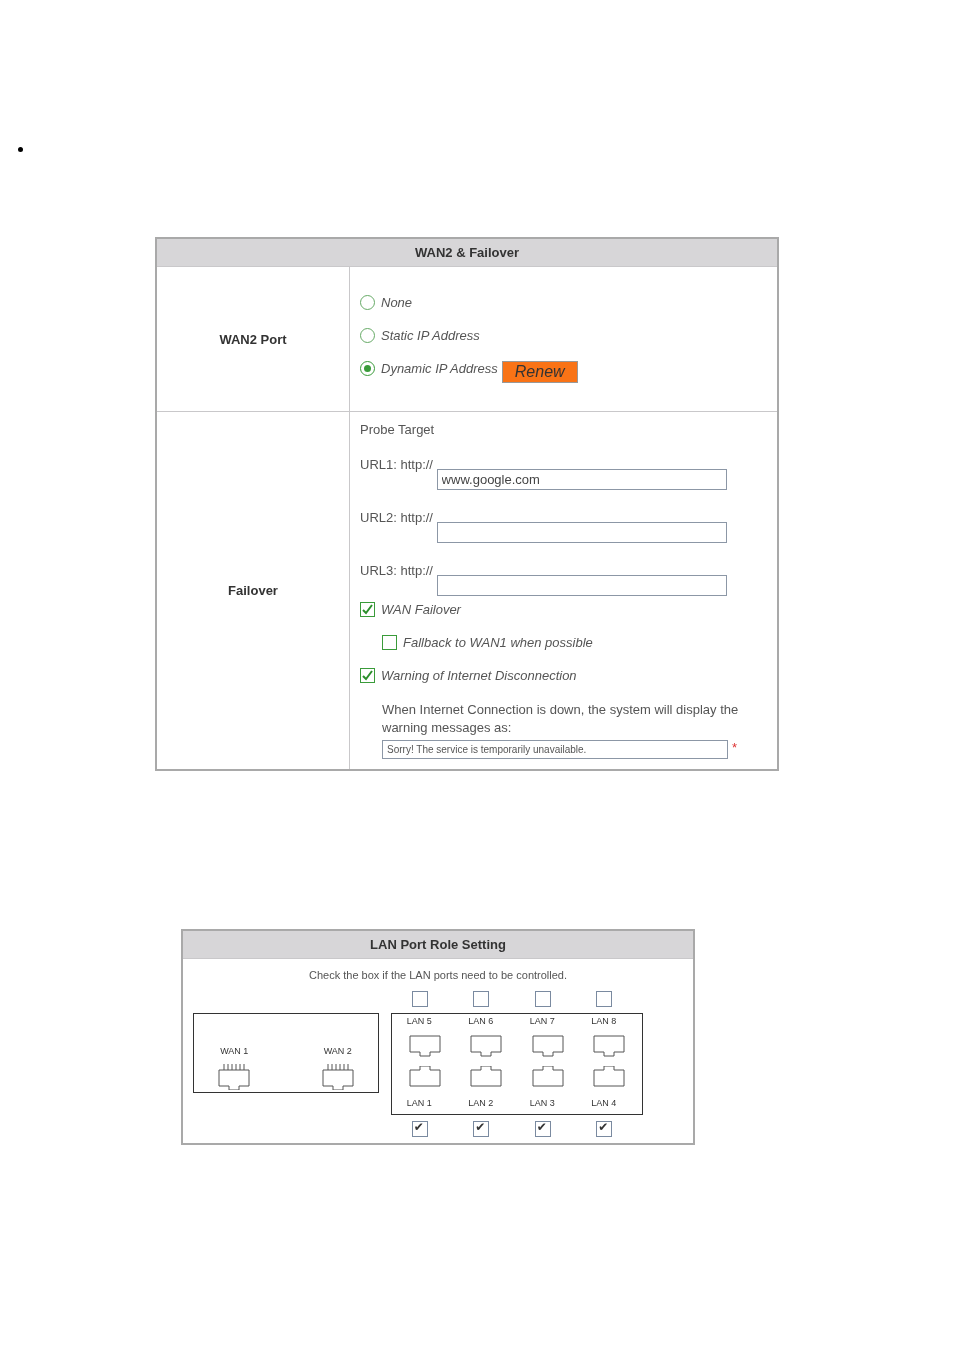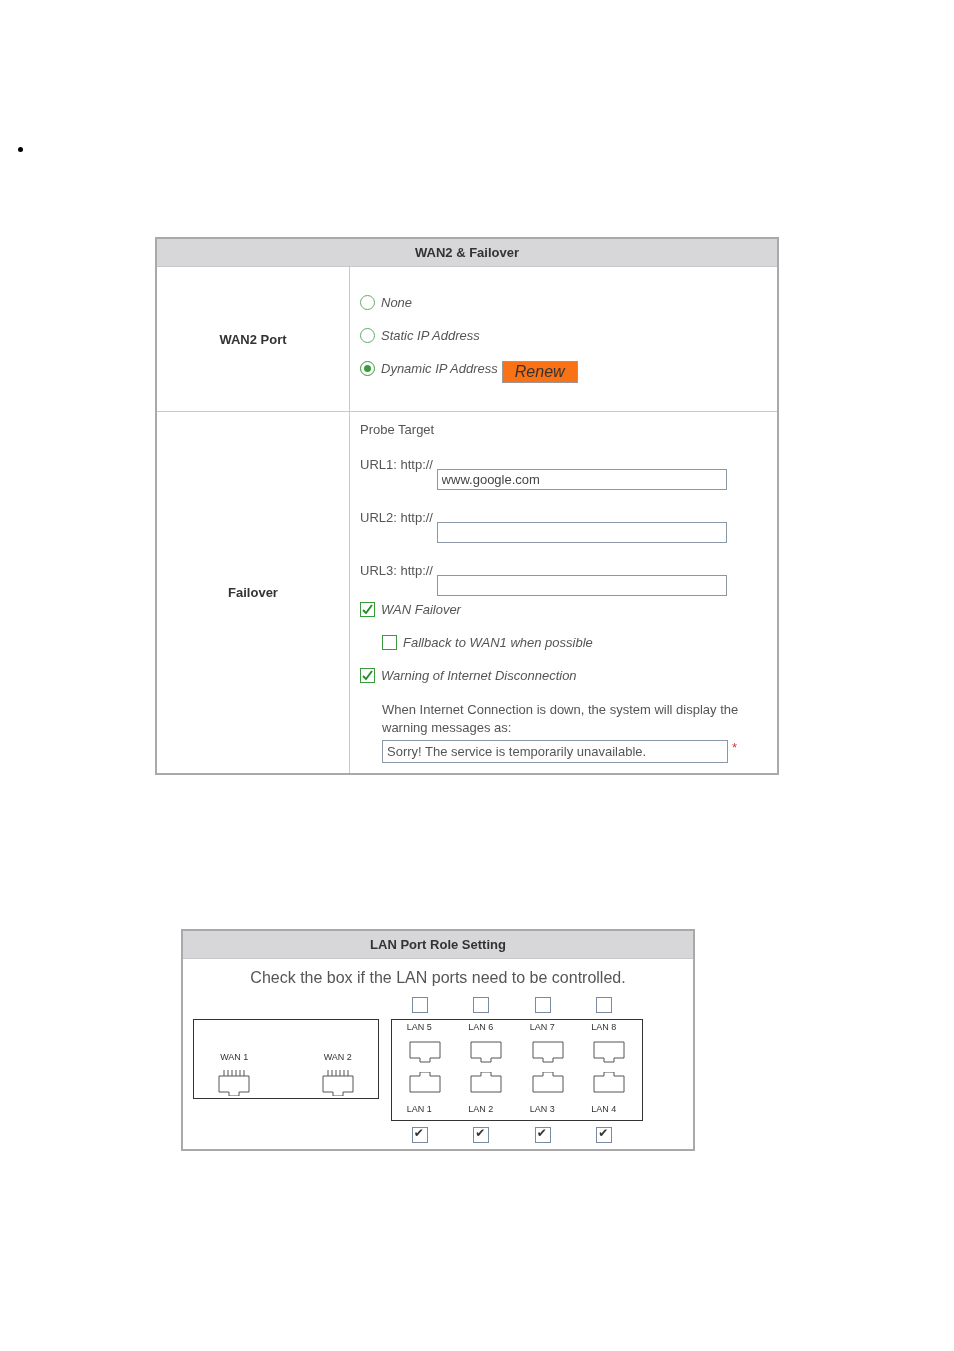--- a/index.html
+++ b/index.html
@@ -14,28 +14,28 @@
   .radio.sel{border-color:#3a9b3a;}
   .radio.sel::after{content:"";position:absolute;left:3px;top:3px;width:7px;height:7px;background:#3a9b3a;border-radius:50%;}
   .chk{display:inline-block;width:13px;height:13px;border:1px solid #3a9b3a;margin-right:6px;position:relative;flex:0 0 13px;vertical-align:middle;}
   .chk.sel::after{content:"";position:absolute;left:2px;top:-1px;font-size:12px;color:#2c8f2c;font-weight:bold;}
   .chk.sel svg{position:absolute;left:0;top:0;}
   .btn{display:inline-block;border:1px solid #999;background:#f97316;padding:1px 12px;font-size:16px;margin-left:4px;color:#333;}
   .tin{border:1px solid #8c97a6;height:19px;padding:0 4px;font-size:13px;color:#444;vertical-align:middle;margin-top:28px;}
   .url-line{margin:4px 0;color:#555;}
   .indent{margin-left:22px;}
   .desc{margin-left:22px;color:#555;line-height:1.35;}
-  .txtarea{display:inline-block;width:336px;border:1px solid #8c97a6;padding:3px 4px;font-size:13px;color:#555;vertical-align:top;}
+  .txtarea{display:inline-block;width:336px;border:1px solid #8c97a6;padding:3px 4px;font-size:10px;color:#555;vertical-align:top;}
   .starwrap{display:flex;align-items:flex-start;margin-top:4px;margin-left:22px;}
   .star{color:#d33;font-size:13px;margin-left:4px;}
   
   .table2{position:absolute;left:181px;top:929px;width:514px;border-collapse:collapse;border:2px solid #a9a9a9;font-size:13px;}
   .table2 th.header{background:#d7d6d8;color:#333;font-weight:bold;padding:6px 0;border:1px solid #c9c8ca;}
   .table2 td{border:1px solid #c9c8ca;padding:10px 10px 6px 10px;background:#fff;}
-  .desc2{text-align:center;color:#555;margin-bottom:10px;font-size:16px;}
+  .desc2{text-align:center;color:#555;margin-bottom:10px;font-size:11px;}
   .portswrap{display:flex;align-items:flex-start;}
   .wanbox{border:1px solid #333;width:184px;height:76px;margin-right:12px;display:flex;justify-content:space-around;align-items:flex-end;padding-bottom:2px;position:relative;gap:23px;}
   .portlabel{font-size:9px;color:#333;text-align:center;margin-bottom:4px;}
   .wanport{display:flex;flex-direction:column;align-items:center;}
   .lanbox{border:1px solid #333;width:246px;height:96px;display:flex;justify-content:space-around;padding:2px 2px;}
   .lancol{display:flex;flex-direction:column;align-items:flex-start;justify-content:space-between;}
   .chkbox2{width:14px;height:14px;border:1px solid #7a8aa0;background:#fff;display:inline-block;position:relative;}
   .chkbox2.sel::after{content:"✔";position:absolute;left:1px;top:-2px;font-size:12px;color:#333;}
   .toprow,.botrow{display:flex;justify-content:space-around;width:246px;margin-left:196px;}
   .toprow{margin-bottom:6px;}

